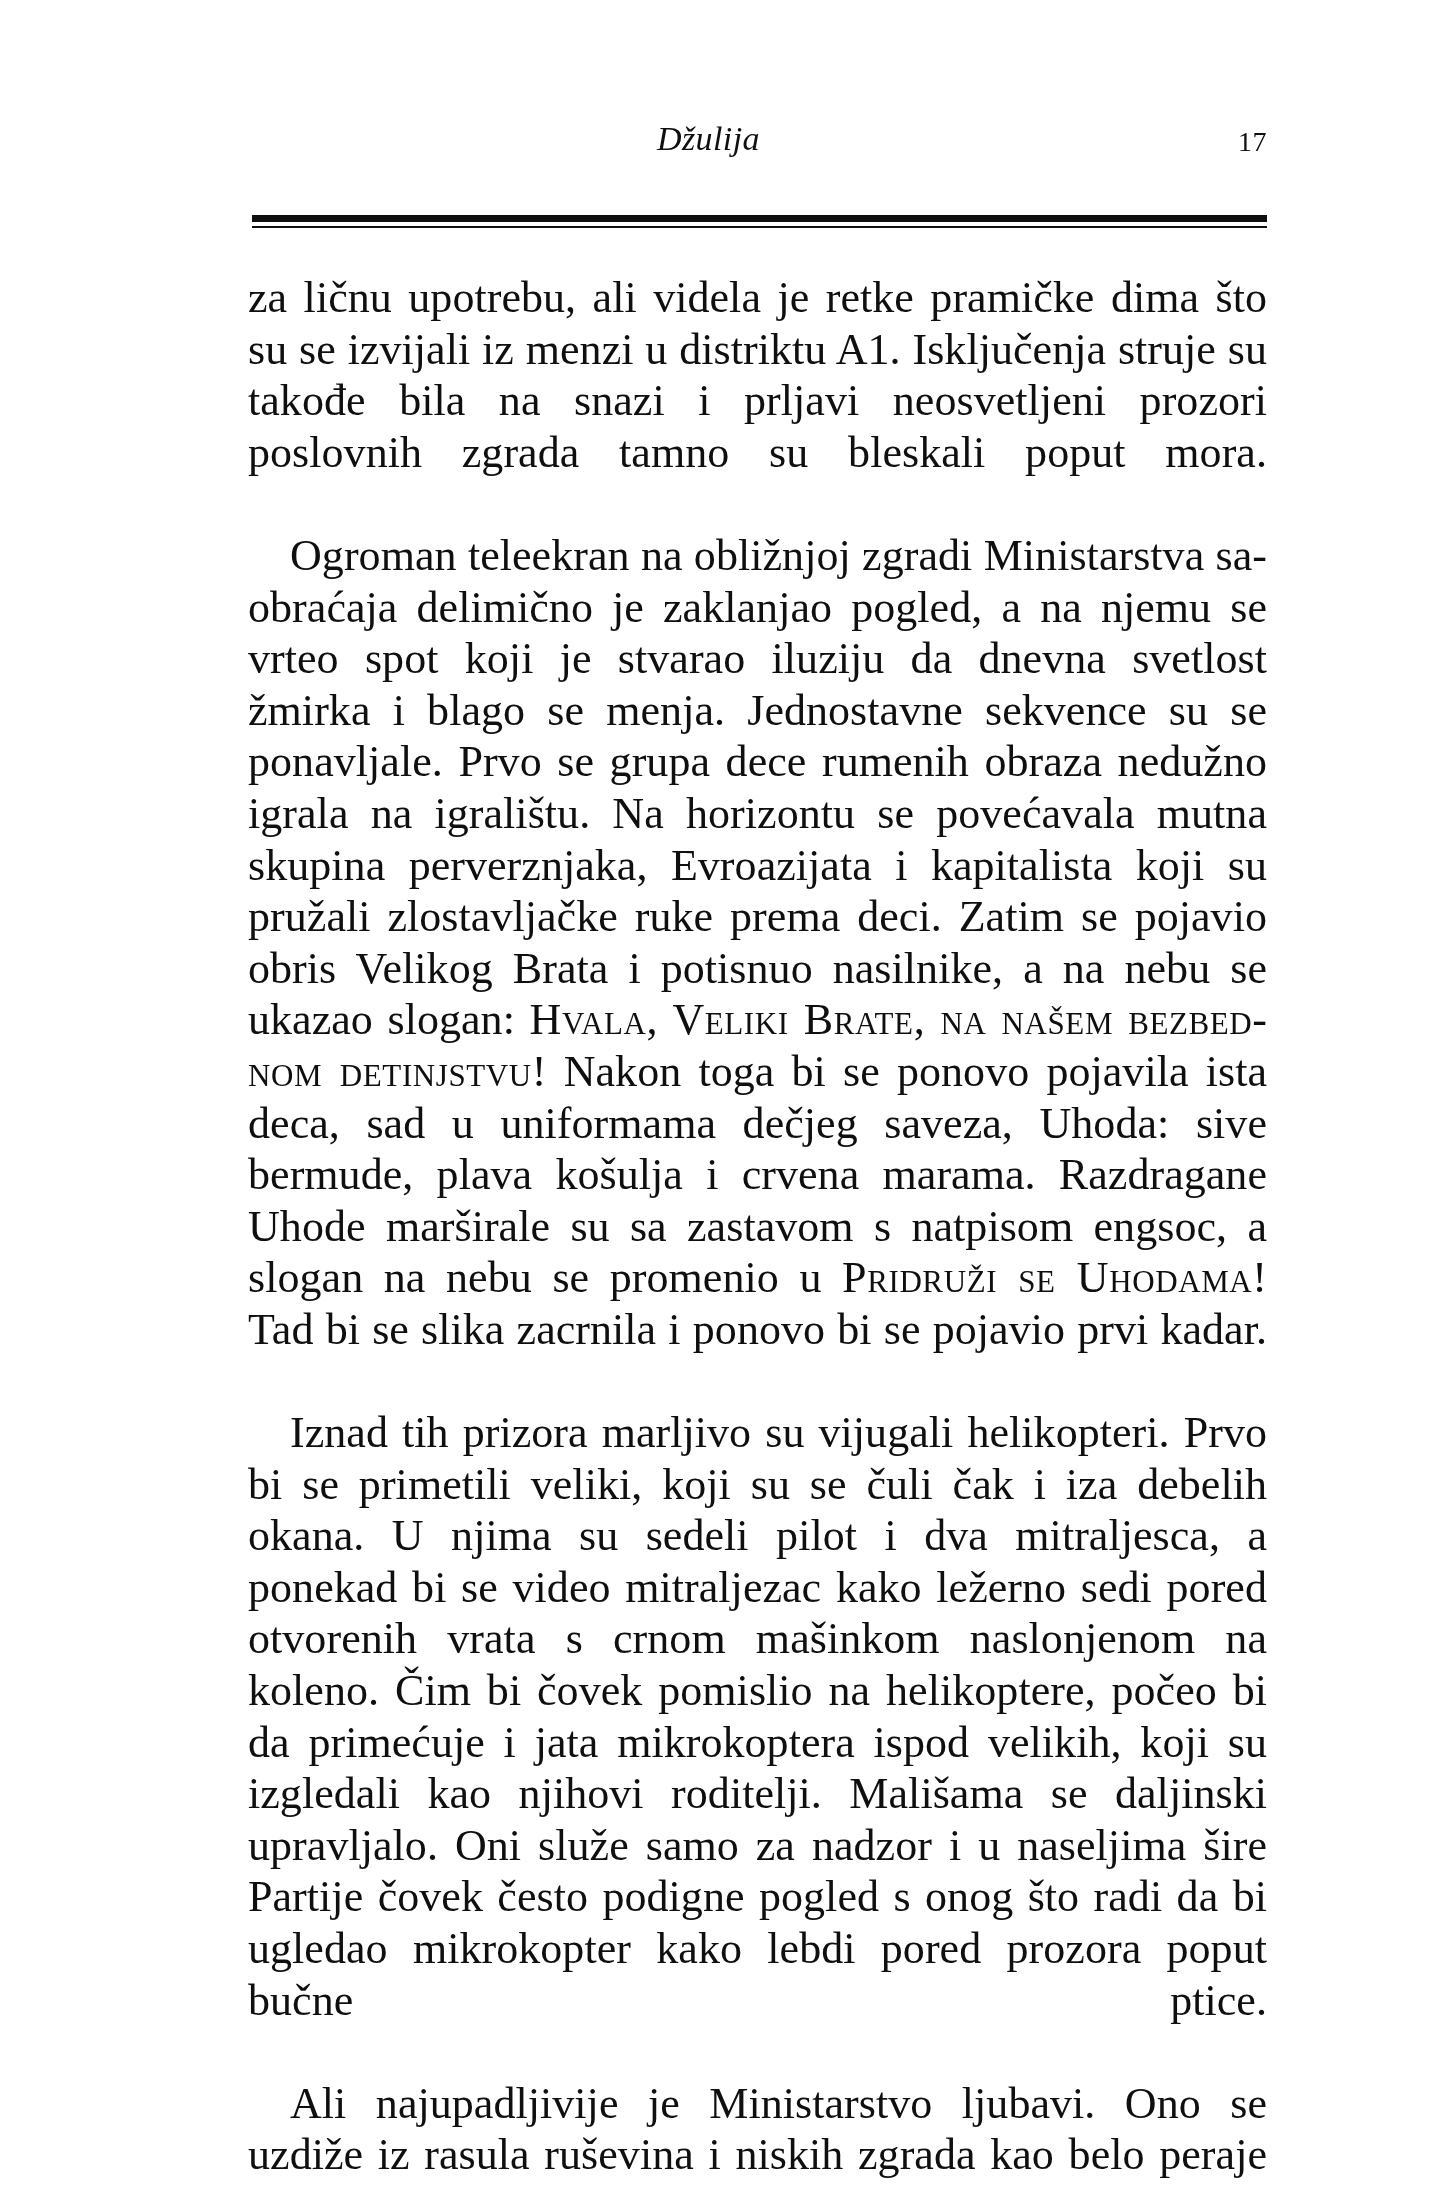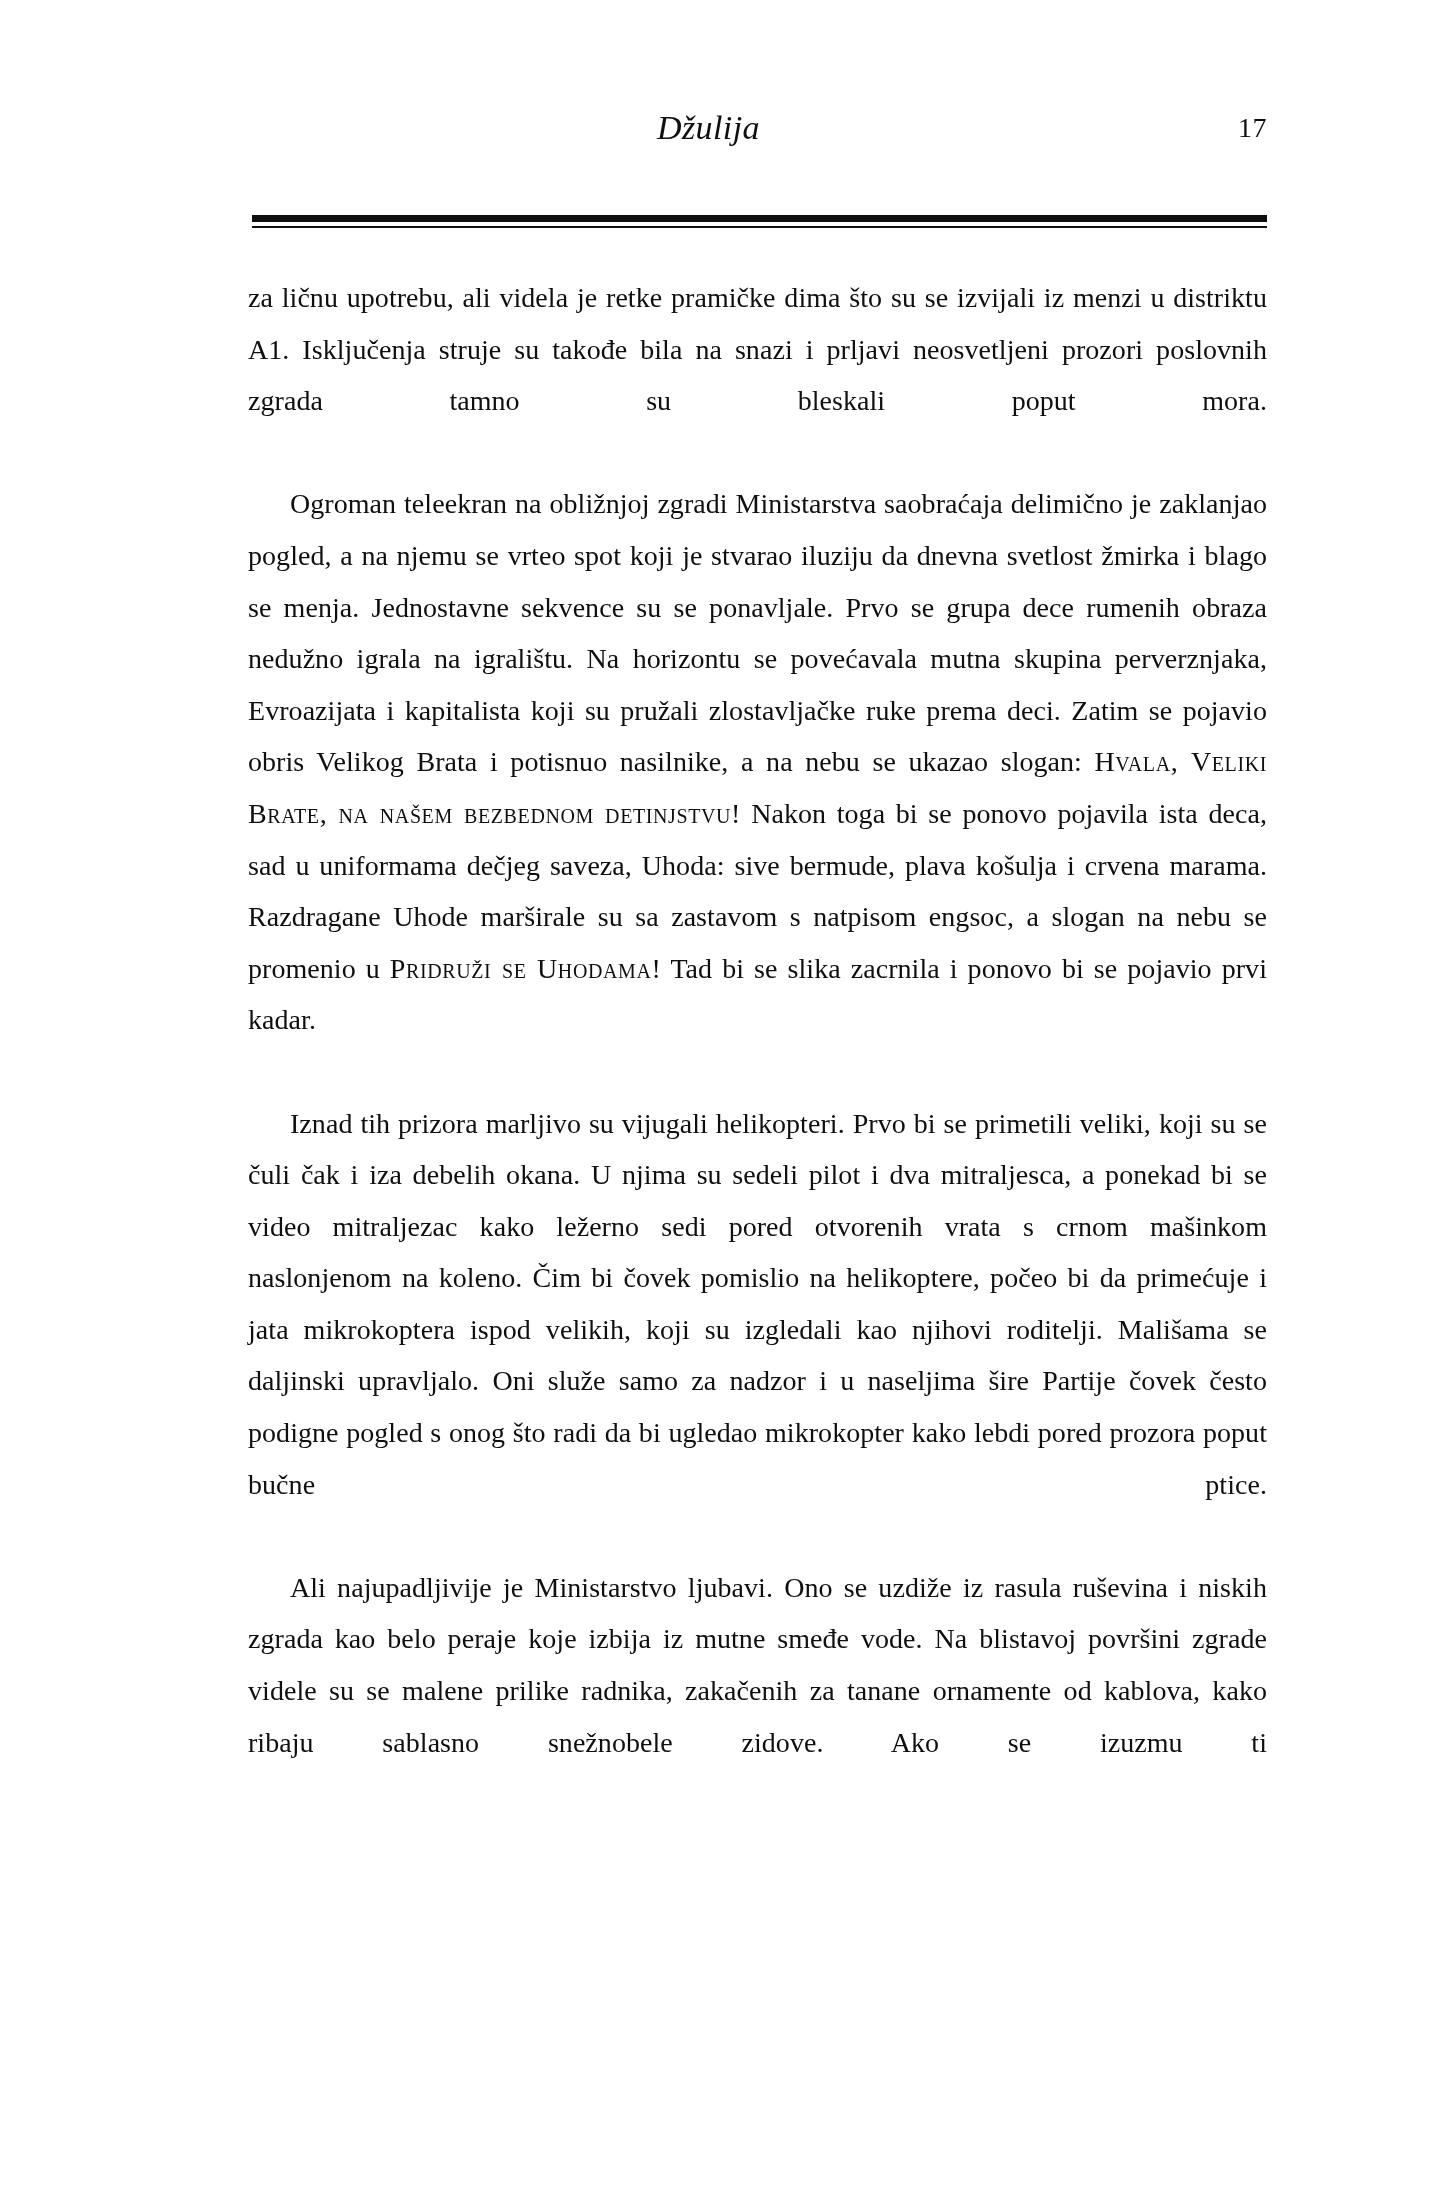--- a/index.html
+++ b/index.html
@@ -22,21 +22,21 @@
   }
 
   
   .running-head {
     position: absolute;
     left: 252px;
     top: 100px;
     width: 1015px;
     height: 56px;
     display: flex;
-    align-items: center;
+    align-items: flex-end;
     justify-content: space-between;
   }
   .running-head-title {
     font-style: italic;
     font-size: 34px;
     letter-spacing: 0.4px;
     line-height: 1;
     margin-left: 405px;
   }
   .running-head-folio {
@@ -67,21 +67,21 @@
 
   
   .textblock {
     position: absolute;
     left: 248px;
     top: 272px;
     width: 1019px;
   }
   .textblock p {
     margin: 0;
-    font-size: 28px;
+    font-size: 44px;
     line-height: 51.6px;
     text-align: justify;
     text-justify: inter-word;
     hyphens: manual;
     -webkit-hyphens: manual;
     letter-spacing: 0.05px;
     word-spacing: 0.2px;
   }
   .textblock p.indent {
     text-indent: 42px;

